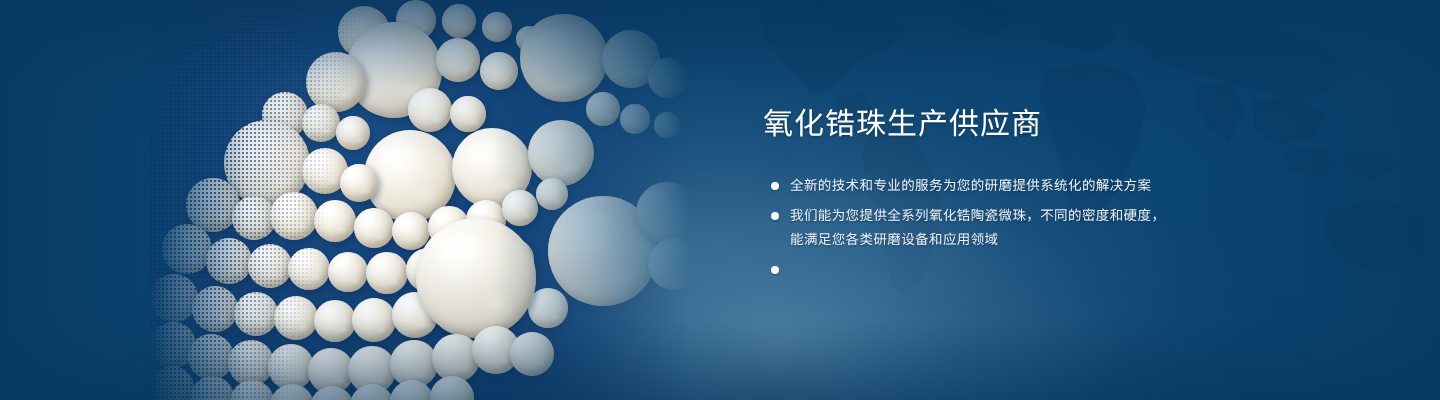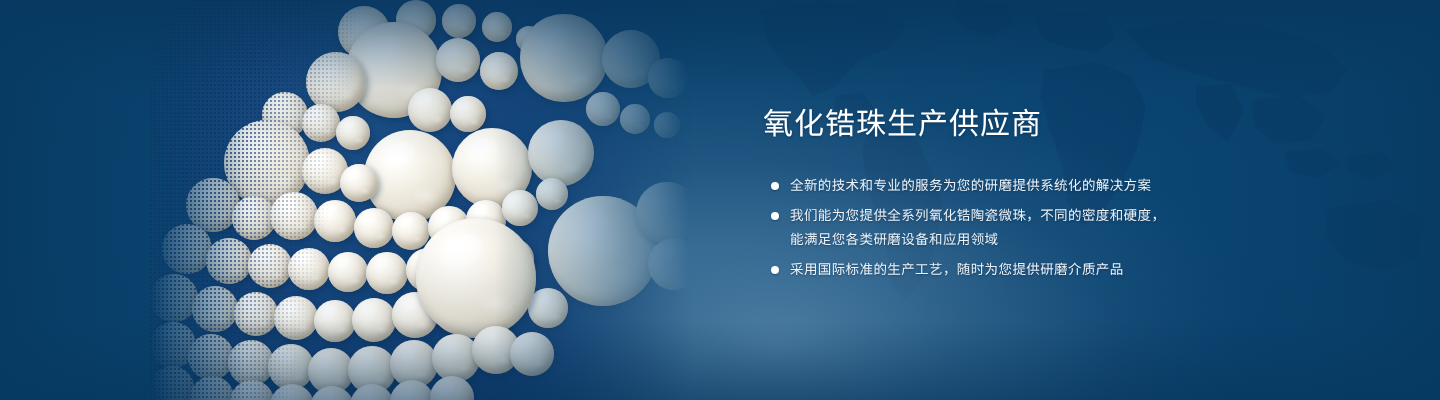--- a/index.html
+++ b/index.html
@@ -331,18 +331,17 @@
         <span class="bullet-dot"></span>
         <span>全新的技术和专业的服务为您的研磨提供系统化的解决方案</span>
       </li>
       <li class="bullet">
         <span class="bullet-dot"></span>
         <span>我们能为您提供全系列氧化锆陶瓷微珠，不同的密度和硬度，</span>
         <span class="bullet-line2">能满足您各类研磨设备和应用领域</span>
       </li>
       <li class="bullet">
         <span class="bullet-dot"></span>
-        <span>采用国际标准的生产工艺，随时为您提供研磨介质产品</span>
       </li>
     </ul>
   </div>
 
 </div>
 
 </body></html>

